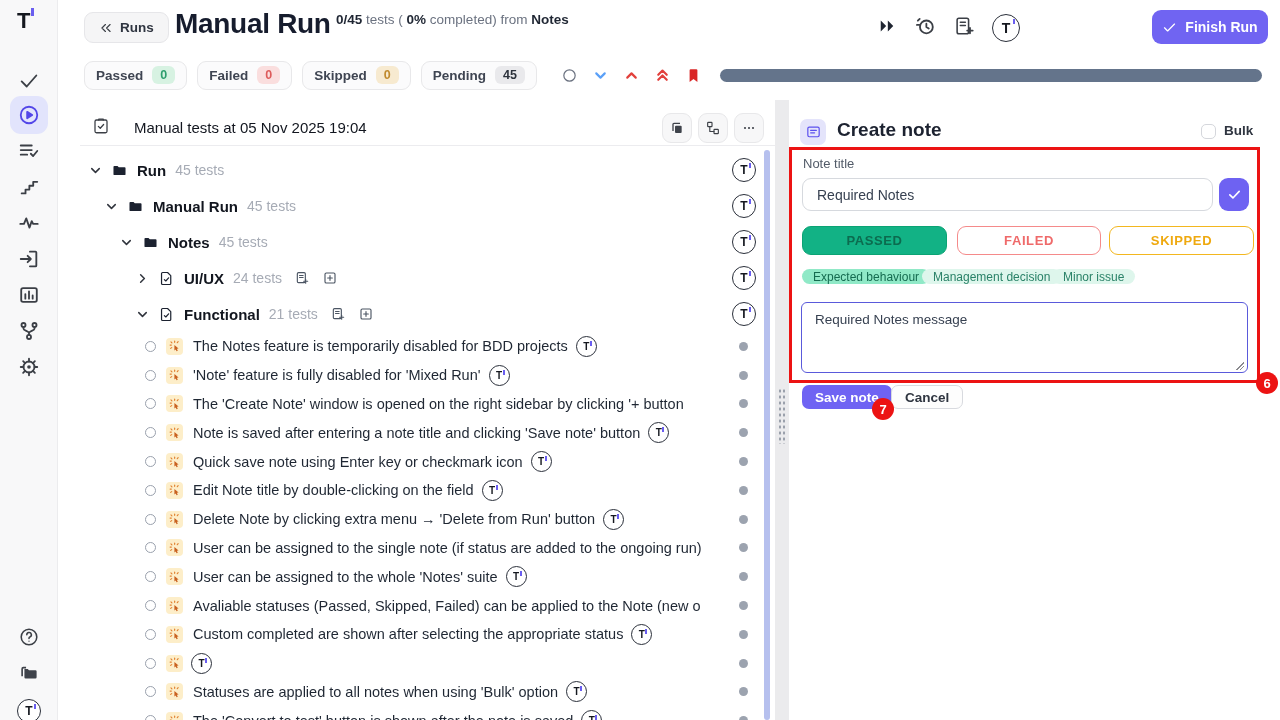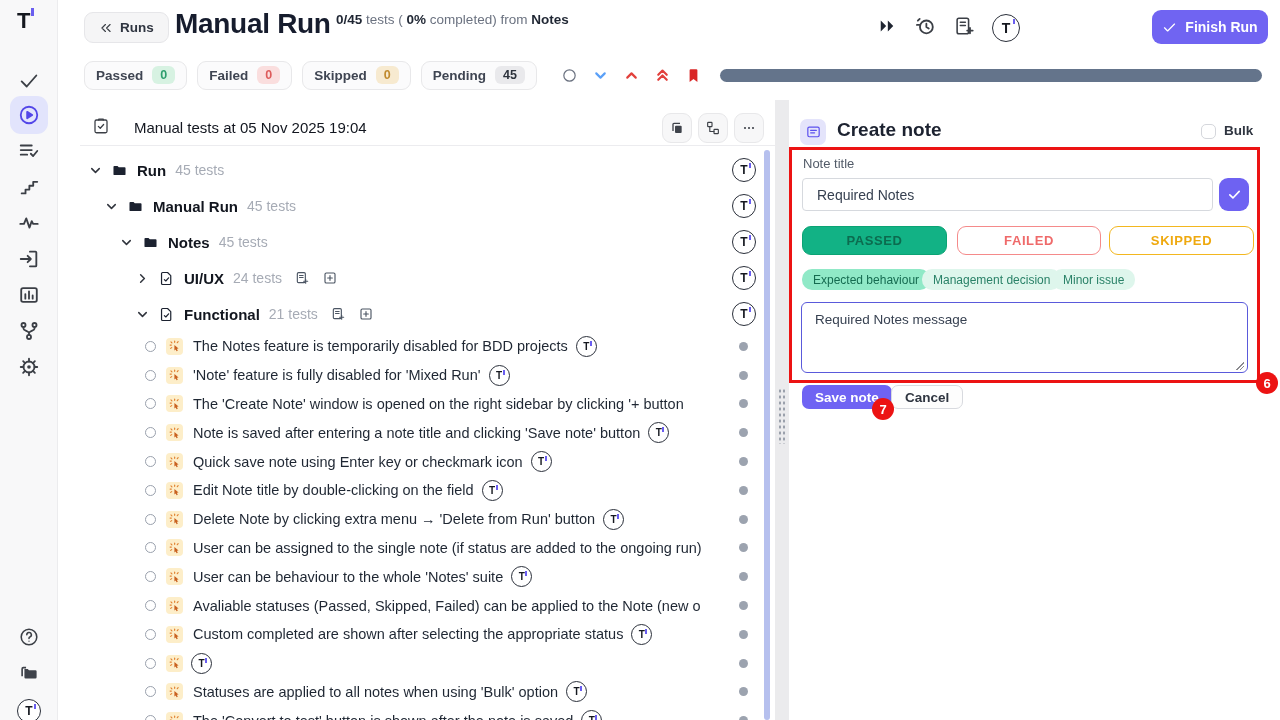--- a/index.html
+++ b/index.html
@@ -95,34 +95,34 @@
   .np-icon { position:absolute; left:800px; top:119px; width:26px; height:26px; border-radius:7px;
     background:#e4e4fb; display:flex; align-items:center; justify-content:center; }
   .np-icon svg { width:17px; height:17px; }
   .np-title { position:absolute; left:837px; top:119px; font-size:19px; font-weight:700; color:#1c2230; }
   .bulk-box { position:absolute; left:1201px; top:124px; width:15px; height:15px;
     border:1.5px solid #d5d7dc; border-radius:5px; background:#fff; }
   .bulk-label { position:absolute; left:1224px; top:123px; font-size:13.5px; color:#2f3540; font-weight:600; }
 
   .nt-label { position:absolute; left:803px; top:156px; font-size:13px; color:#525b68; }
   .nt-input { position:absolute; left:802px; top:178px; width:411px; height:33px;
-    border:1px solid #d6d9de; border-radius:4px; padding:0 14px; font-size:14px; color:#374151;
+    border:1px solid #d6d9de; border-radius:9px; padding:0 14px; font-size:14px; color:#374151;
     font-family:inherit; background:#fff; }
   .nt-check { position:absolute; left:1219px; top:178px; width:30px; height:33px;
     background:#6e62f2; border:none; border-radius:9px; display:flex; align-items:center; justify-content:center; }
   .nt-check svg { width:15px; height:15px; }
 
   .status-btn { position:absolute; top:226px; height:29px; border-radius:9px; font-size:13px;
     font-weight:700; letter-spacing:0.6px; display:flex; align-items:center; justify-content:center;
     font-family:inherit; background:#fff; }
   .st-passed { left:802px; width:145px; background:#12b285; border:1px solid #0ba374; color:#0c6b4f; }
   .st-failed { left:957px; width:144px; border:1.6px solid #f58a8a; color:#ef6a6a; }
   .st-skipped { left:1109px; width:145px; border:1.6px solid #f3b71f; color:#efa90f; }
 
-  .tag { position:absolute; top:269px; height:21px; padding:0 11px; border-radius:10px;
+  .tag { position:absolute; top:269px; height:15px; padding:0 11px; border-radius:10px;
     font-size:12px; display:flex; align-items:center; }
   .tag-sel { background:#90e9c7; color:#156b50; }
   .tag-un { background:#def6ec; color:#2a8268; }
 
   .msg-area { position:absolute; left:801px; top:302px; width:447px; height:71px;
     border:1.6px solid #5a5adb; border-radius:6px; padding:9px 13px; font-size:13.5px; color:#374151;
     font-family:inherit; resize:none; }
   .resize-grip { position:absolute; left:1236px; top:362px; width:8px; height:8px;
     background:linear-gradient(135deg, transparent 50%, #8a8a8f 50%, #8a8a8f 58%, transparent 58%, transparent 72%, #8a8a8f 72%, #8a8a8f 80%, transparent 80%); }
 
@@ -590,21 +590,21 @@
             <g stroke="#e0812f" stroke-width="1.5" stroke-linecap="round">
               <path d="M2.6 2.6l1.3 1.3"></path>
               <path d="M12.2 2.2l-1.2 1.4"></path>
               <path d="M2.2 11.2l1.4-1"></path>
               <path d="M7.5 1.5v1.6"></path>
               <path d="M1.5 6.8h1.6"></path>
             </g>
             <path d="M7.2 6.8l5.6 4.6-2.3.4 1.2 2.4-1.6.7-1.2-2.4-1.7 1.6z" fill="#c9611f"></path>
           </svg>
         </span>
-        <span class="test-title">User can be behaviour to the whole 'Notes' suite</span>
+        <span class="test-title">User can be assigned to the whole 'Notes' suite</span>
         <span class="t-circle test-logo"></span>
         <span class="t-dot"></span>
       </div>
       <div class="test-row">
         <span class="t-ring"></span>
         <span class="spark">
           <svg viewBox="0 0 16 16" style="width:12px;height:12px">
             <g stroke="#e0812f" stroke-width="1.5" stroke-linecap="round">
               <path d="M2.6 2.6l1.3 1.3"></path>
               <path d="M12.2 2.2l-1.2 1.4"></path>

